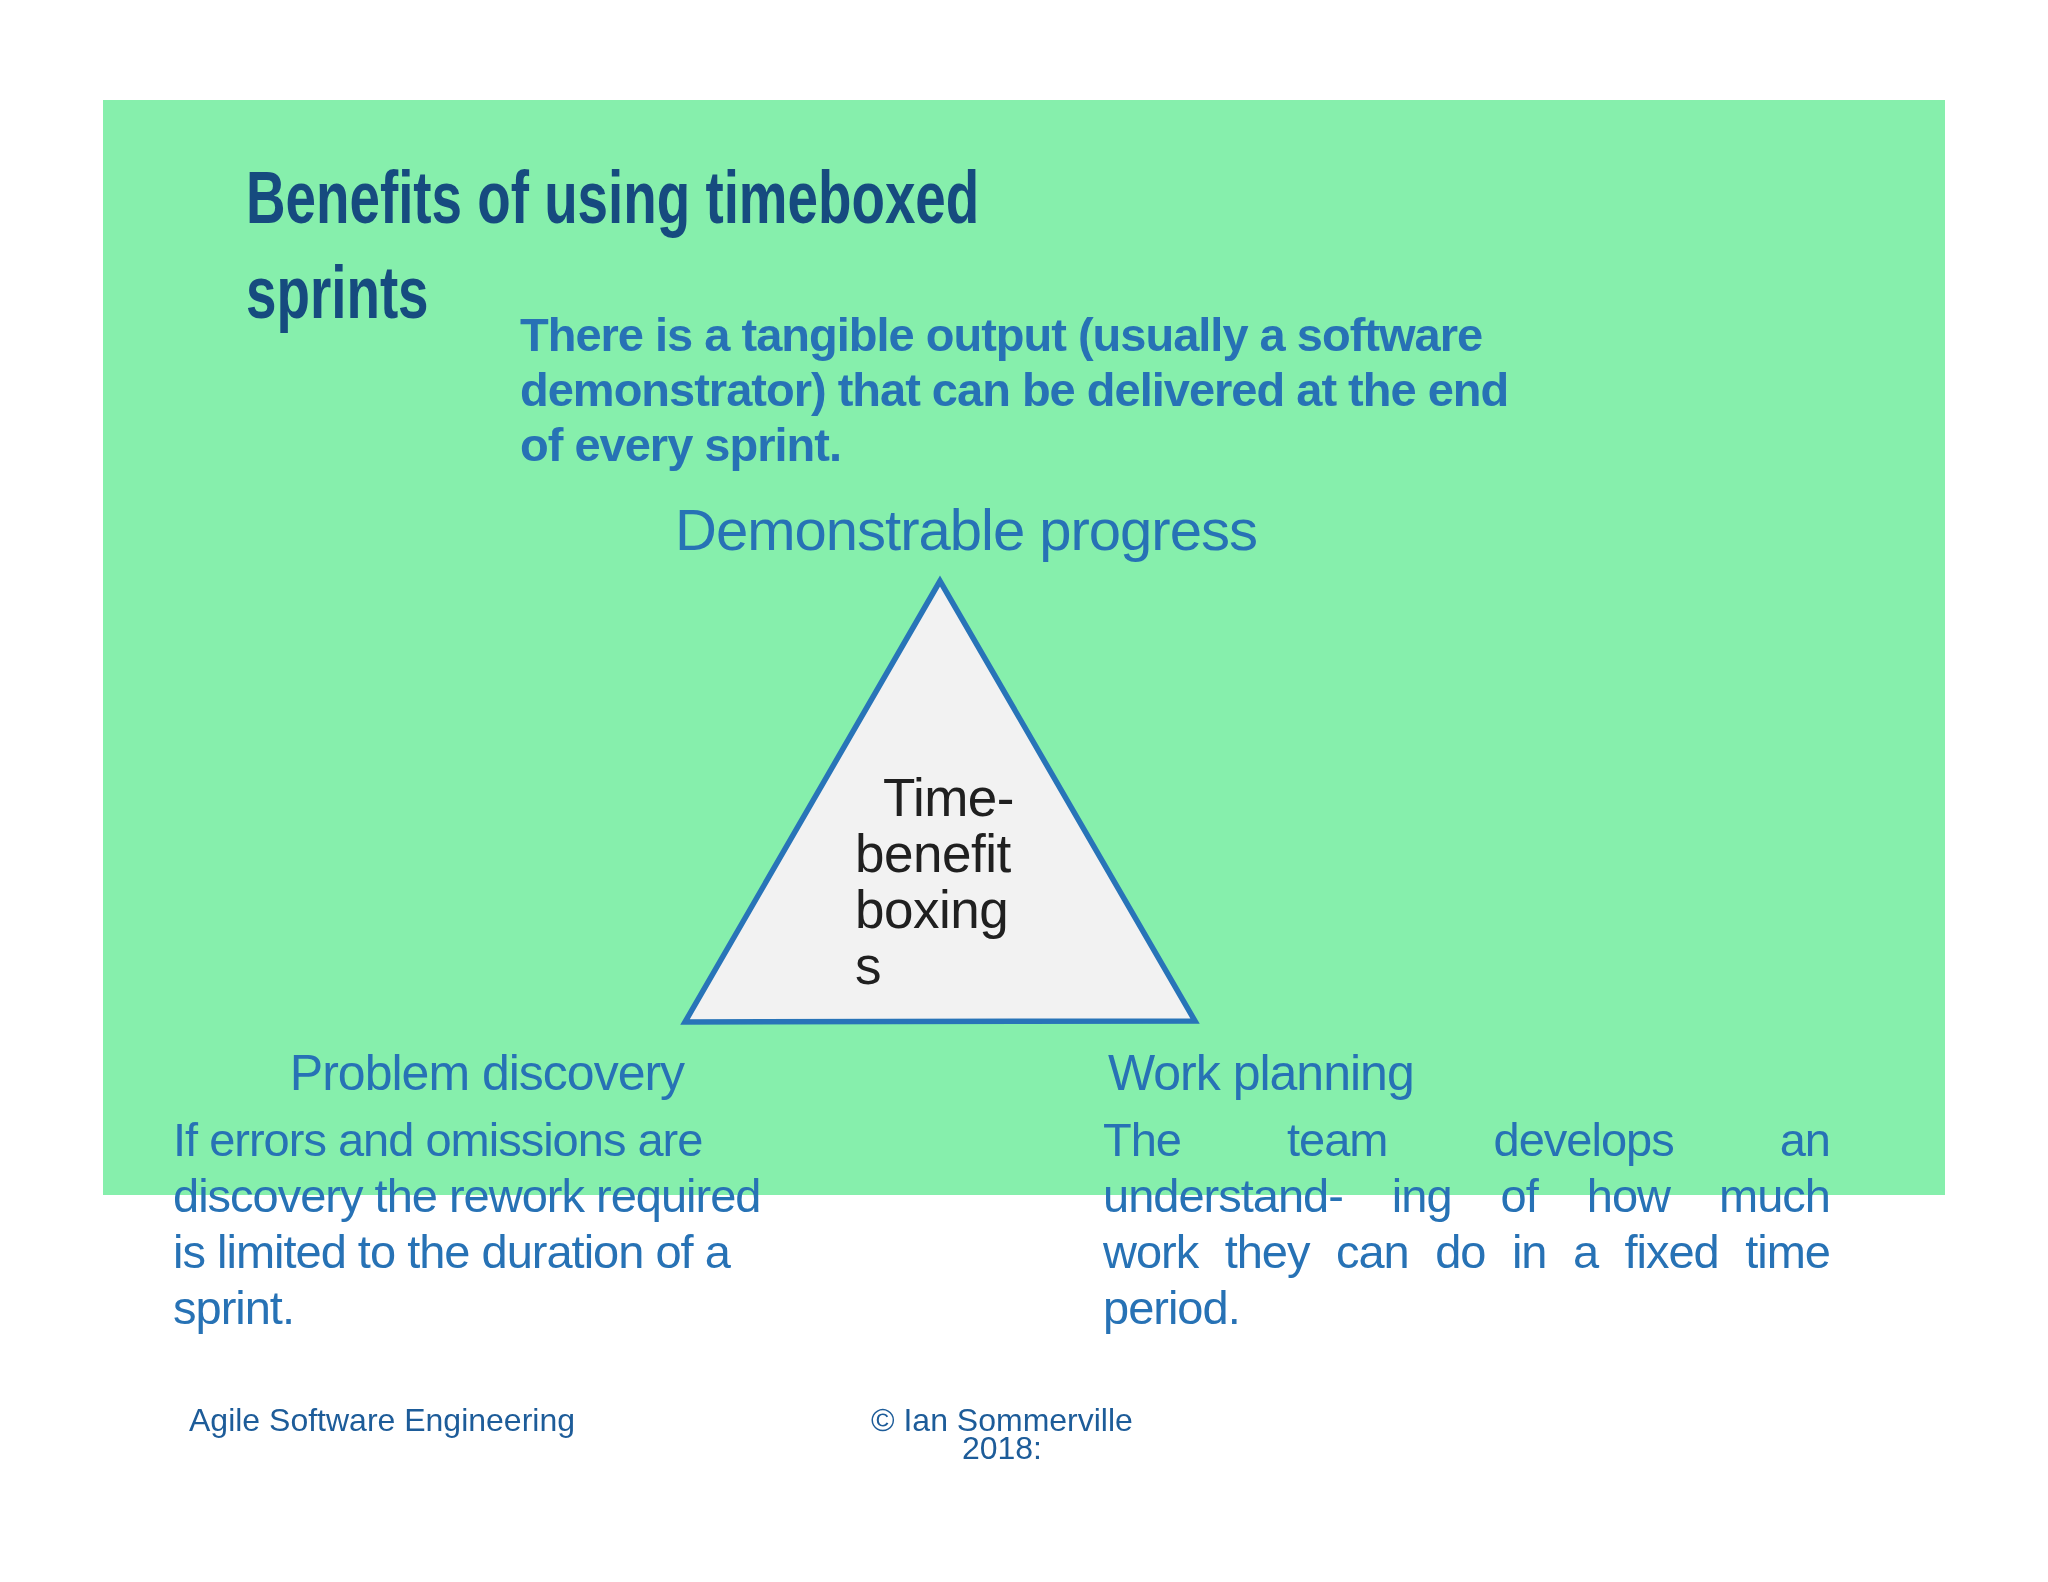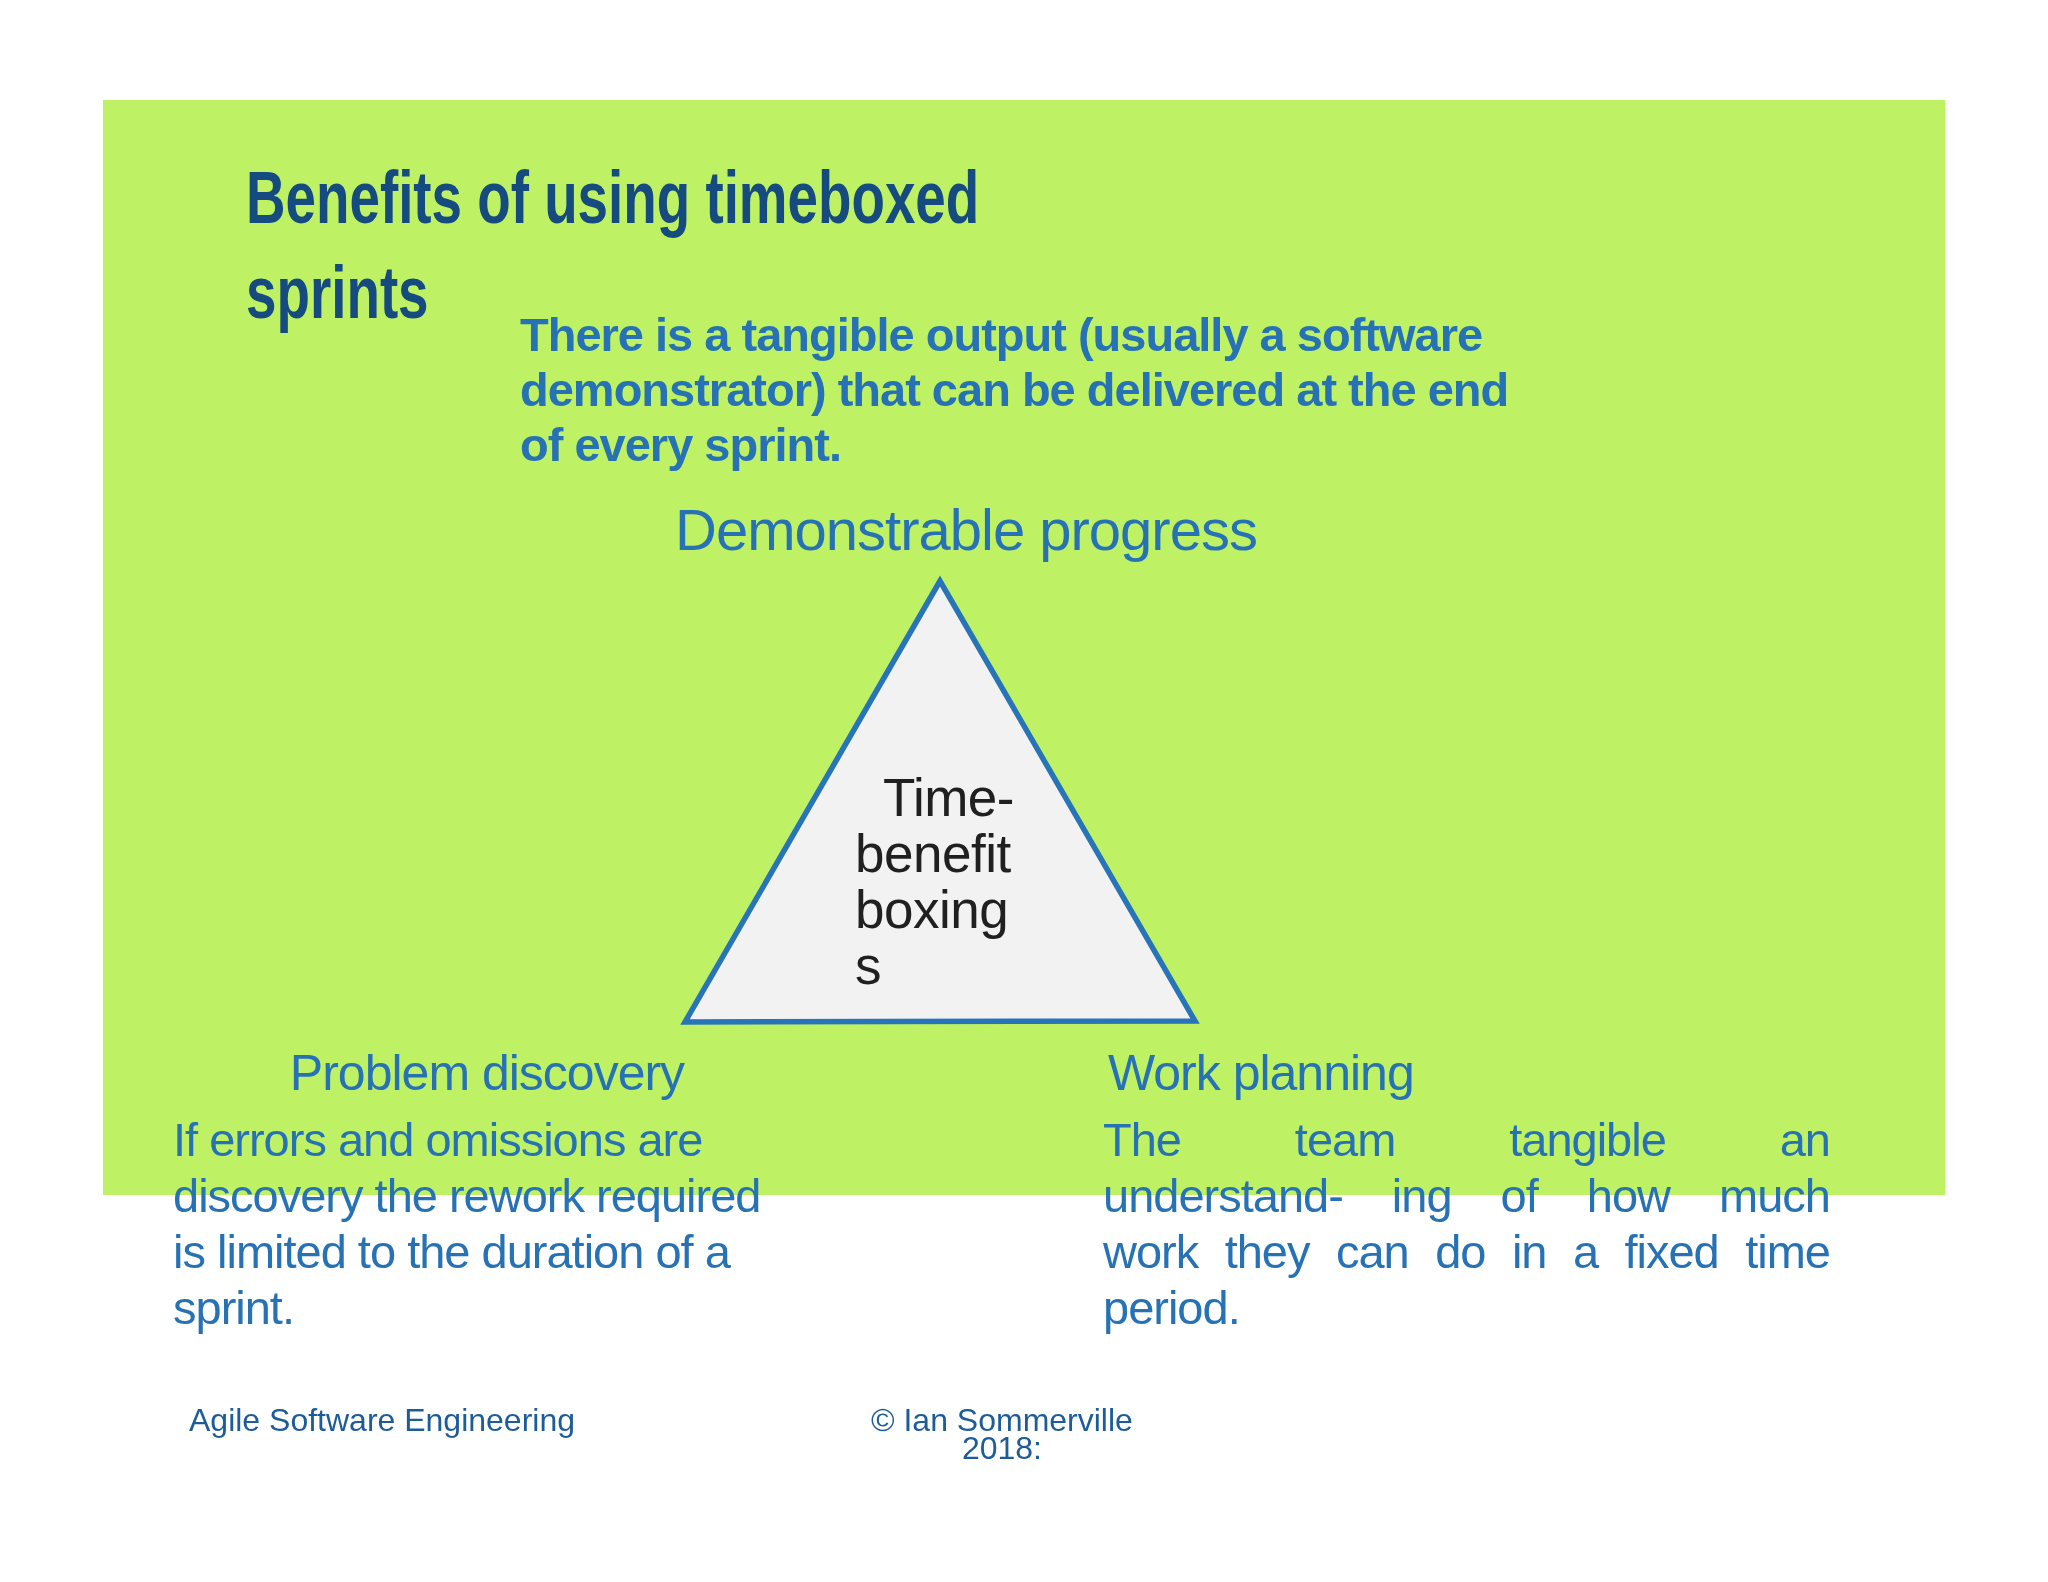--- a/index.html
+++ b/index.html
@@ -10,21 +10,21 @@
     background: #ffffff;
     overflow: hidden;
     font-family: "Liberation Sans", "DejaVu Sans", sans-serif;
   }
   .slide {
     position: absolute;
     left: 103px;
     top: 100px;
     width: 1842px;
     height: 1095px;
-    background: #bef264;
+    background: #86efac;
   }
   .abs { position: absolute; }
   .preline { white-space: pre-line; }
 
   .slide-title {
     left: 143px;
     top: 50px;
     width: 1400px;
     font-size: 74px;
     font-weight: bold;
@@ -129,21 +129,21 @@
     <div class="abs col-heading heading-left">Problem discovery</div>
 
     <div class="abs col-body body-left preline">If errors and omissions are
 discovery the rework required
 is limited to the duration of a
 sprint.</div>
 
     <div class="abs col-heading heading-right">Work planning</div>
 
     <div class="abs col-body body-right">
-      <div class="just-line">The team tangible an</div>
+      <div class="just-line">The team develops an</div>
       <div class="just-line">understand- ing of how much</div>
       <div class="just-line">work they can do in a fixed time</div>
       <div class="just-line">period.</div>
     </div>
 
     <div class="abs footer-text footer-left">Agile Software Engineering</div>
 
     <div class="abs footer-text footer-right preline">© Ian Sommerville
 2018:</div>
 

